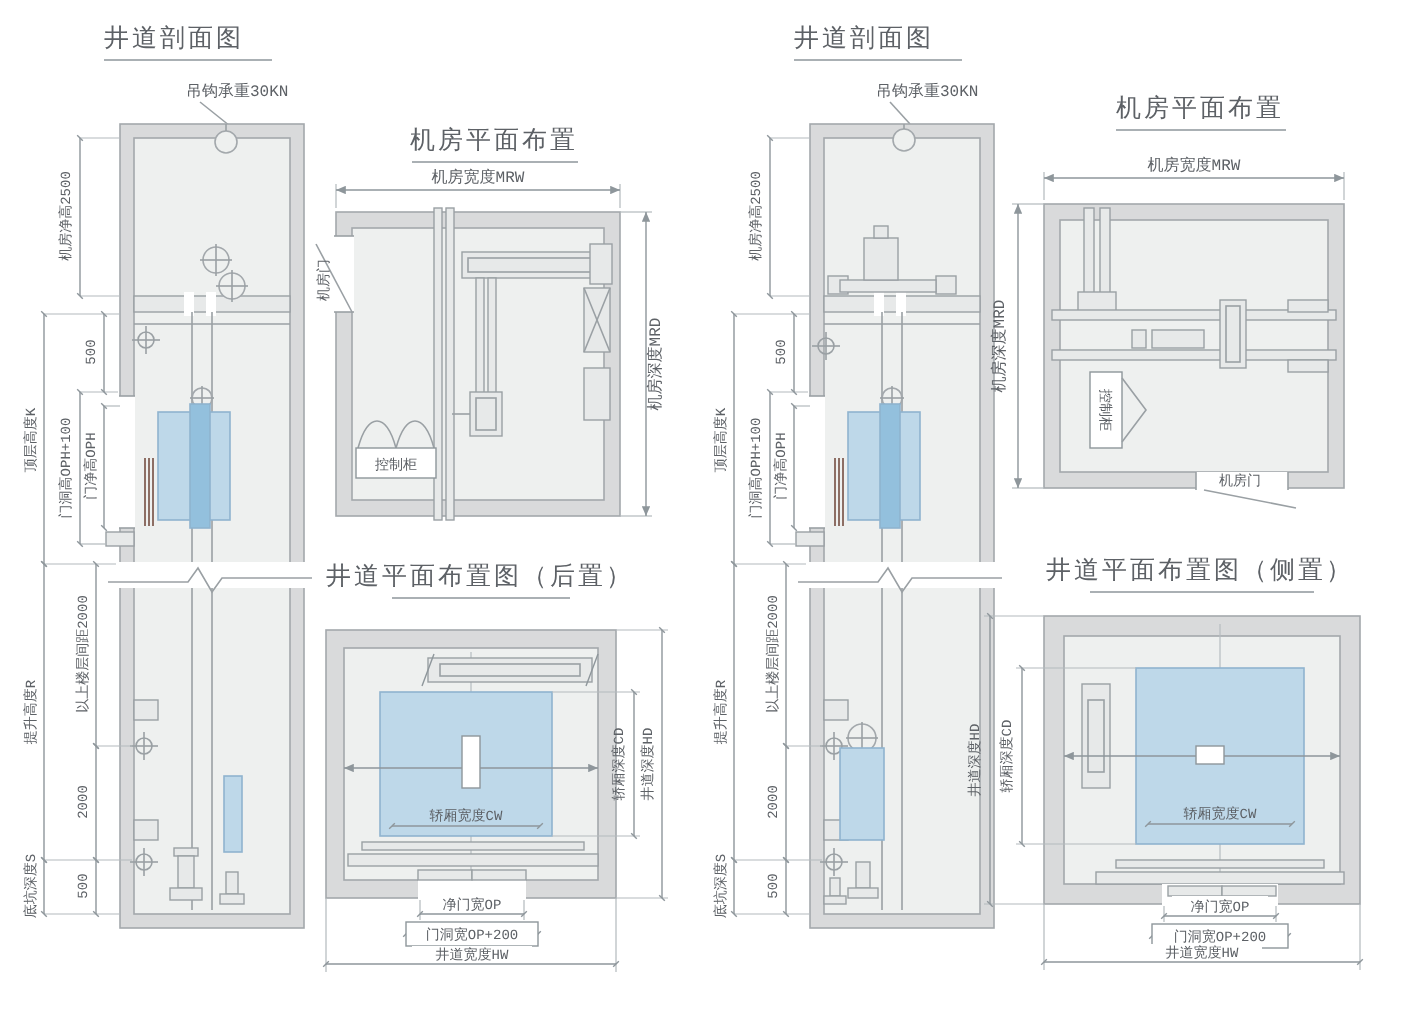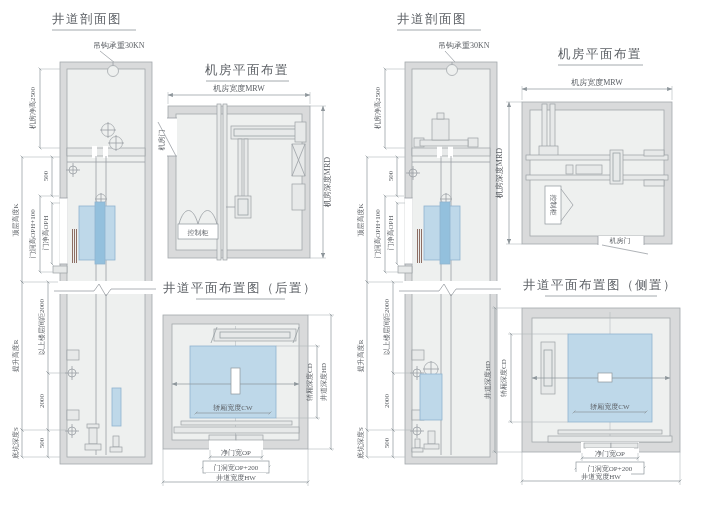--- a/index.html
+++ b/index.html
@@ -1,17 +1,17 @@
 <!DOCTYPE html>
 <html><head>
 <meta charset="utf-8">
 <style>
   html,body{margin:0;padding:0;background:#fff;}
   #canvas{position:relative;width:710px;height:511px;background:#fff;overflow:hidden;
-          font-family:Liberation Serif, serif;}
+          font-family:Liberation Mono, monospace;}
   svg{display:block;}
   .ln{stroke:#9aa0a4;stroke-width:.8;fill:none;}
   .lnl{stroke:#b6bcc0;stroke-width:.6;fill:none;}
   .wall{fill:#d9dadb;stroke:#a3a8ac;stroke-width:.8;}
   .inner{fill:#eef0ef;stroke:#a3a8ac;stroke-width:.8;}
   .det{fill:#e7e9e9;stroke:#9aa0a4;stroke-width:.7;}
   .white{fill:#ffffff;stroke:none;}
   .wbox{fill:#ffffff;stroke:#8e969b;stroke-width:.7;}
   .blue{fill:#bed8e9;stroke:#8fb3cf;stroke-width:.8;}
   .blue2{fill:#93c0dd;stroke:#8fb3cf;stroke-width:.8;}

